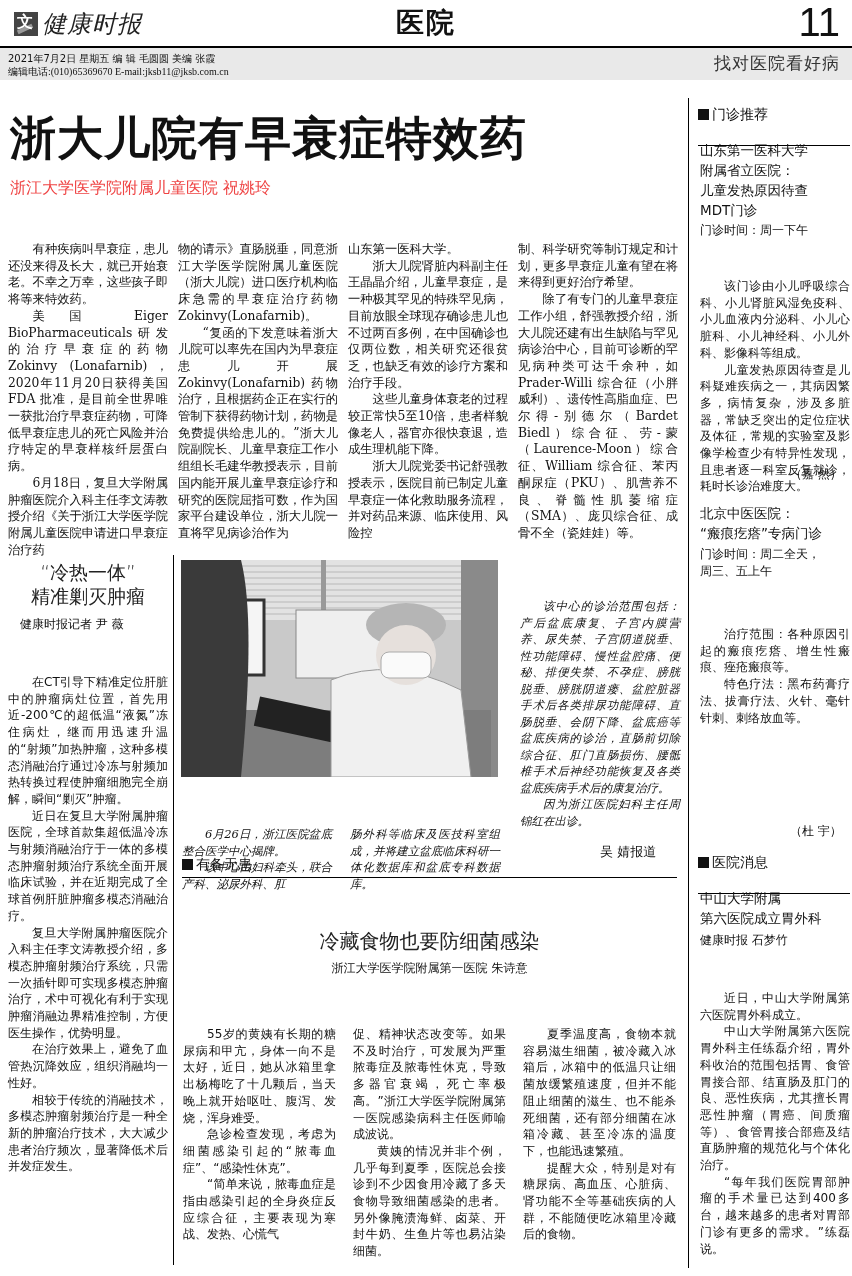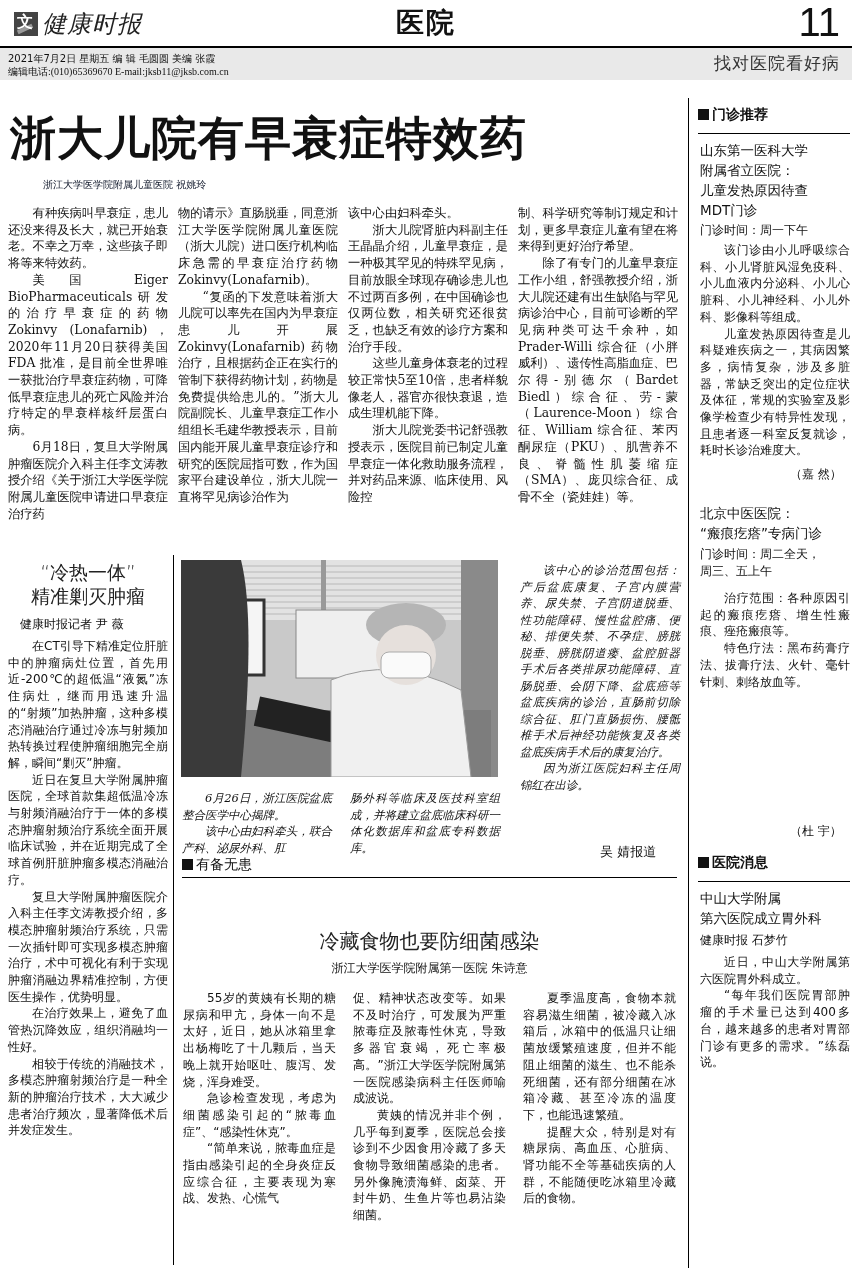--- a/index.html
+++ b/index.html
@@ -16,33 +16,33 @@
   .section-title { left: 396px; top: 4px; font-family: "DejaVu Serif", serif; font-size: 28px; font-weight: bold; letter-spacing: 2px; }
   .page-num { right: 12px; top: 0px; font-size: 40px; font-weight: 300; font-family: "Liberation Sans", sans-serif; }
   .mast-line { left: 0; top: 46px; width: 852px; height: 2px; background: #000; }
   .info-bar { left: 0; top: 48px; width: 852px; height: 32px; background: #e9e9e9; }
   .info-line1 { left: 8px; top: 52px; font-size: 10px; }
   .info-line2 { left: 8px; top: 65px; font-size: 10px; font-family: Liberation Serif, serif; }
   .slogan { right: 12px; top: 52px; font-size: 17px; color: #333; letter-spacing: 1px; }
 
   
   .headline { left: 10px; top: 108px; font-family: "DejaVu Serif", serif; font-size: 46px; font-weight: bold; letter-spacing: 1px; }
-  .byline { font-size: 10px; color: #0f172a; margin-left: 33px; }
-
-  
-  .col { font-family: "DejaVu Serif", serif; font-size: 12.3px; line-height: 16.7px; text-align: justify; color: #111; }
+  .byline { font-size: 16px; color: #ef4444; }
+
+  
+  .col { font-family: "DejaVu Serif", serif; font-size: 12.3px; line-height: 16.7px; text-align: justify; color: #111; margin-top: 36px; }
   .col p { text-indent: 2em; }
   .col p.noind { text-indent: 0; }
   .sans { font-family: "DejaVu Sans", sans-serif; }
   .kai { font-family: "DejaVu Serif", serif; font-style: italic; }
 
   .vline { width: 1px; background: #000; }
 
   
-  .side-head { font-size: 14px; font-weight: bold; padding-bottom: 9px; border-bottom: 1.5px solid #000; width: 152px; }
+  .side-head { font-size: 14px; font-weight: normal; padding-bottom: 21px; border-bottom: 1.5px solid #000; width: 152px; }
   .side-head .sq { display: inline-block; width: 11px; height: 11px; background: #111; margin-right: 3px; vertical-align: -1px; }
   .side-title { font-size: 13.5px; line-height: 20px; font-weight: 500; }
   .side-meta { font-size: 12px; }
 
   .photo { left: 181px; top: 560px; width: 317px; height: 217px; overflow: hidden; background: #bdbdbd; }
   .sub-head { font-size: 12px; color: #111; }
   .h2 { font-family: "DejaVu Sans", sans-serif; font-size: 19px; font-weight: 300; color: #222; text-align: center; }
 </style>
 </head>
 <body>
@@ -65,21 +65,21 @@
 <div class="abs col" style="left:8px; top:205px; width:160px;">
   <p>有种疾病叫早衰症，患儿还没来得及长大，就已开始衰老。不幸之万幸，这些孩子即将等来特效药。</p>
   <p>美国 Eiger BioPharmaceuticals研发的治疗早衰症的药物 Zokinvy (Lonafarnib)，2020年11月20日获得美国 FDA 批准，是目前全世界唯一获批治疗早衰症药物，可降低早衰症患儿的死亡风险并治疗特定的早衰样核纤层蛋白病。</p>
   <p>6月18日，复旦大学附属肿瘤医院介入科主任李文涛教授介绍《关于浙江大学医学院附属儿童医院申请进口早衰症治疗药</p>
 </div>
 <div class="abs col" style="left:178px; top:205px; width:160px;">
   <p class="noind">物的请示》直肠脱垂，同意浙江大学医学院附属儿童医院（浙大儿院）进口医疗机构临床急需的早衰症治疗药物 Zokinvy(Lonafarnib)。</p>
   <p>“复函的下发意味着浙大儿院可以率先在国内为早衰症患儿开展 Zokinvy(Lonafarnib) 药物治疗，且根据药企正在实行的管制下获得药物计划，药物是免费提供给患儿的。”浙大儿院副院长、儿童早衰症工作小组组长毛建华教授表示，目前国内能开展儿童早衰症诊疗和研究的医院屈指可数，作为国家平台建设单位，浙大儿院一直将罕见病诊治作为</p>
 </div>
 <div class="abs col" style="left:348px; top:205px; width:160px;">
-  <p class="noind">该中心由妇科牵头。</p>
+  <p class="noind">山东第一医科大学。</p>
   <p>浙大儿院肾脏内科副主任王晶晶介绍，儿童早衰症，是一种极其罕见的特殊罕见病，目前放眼全球现存确诊患儿也不过两百多例，在中国确诊也仅两位数，相关研究还很贫乏，也缺乏有效的诊疗方案和治疗手段。</p>
   <p>这些儿童身体衰老的过程较正常快5至10倍，患者样貌像老人，器官亦很快衰退，造成生理机能下降。</p>
   <p>浙大儿院党委书记舒强教授表示，医院目前已制定儿童早衰症一体化救助服务流程，并对药品来源、临床使用、风险控</p>
 </div>
 <div class="abs col" style="left:518px; top:205px; width:160px;">
   <p class="noind">制、科学研究等制订规定和计划，更多早衰症儿童有望在将来得到更好治疗希望。</p>
   <p>除了有专门的儿童早衰症工作小组，舒强教授介绍，浙大儿院还建有出生缺陷与罕见病诊治中心，目前可诊断的罕见病种类可达千余种，如 Prader-Willi 综合征（小胖威利）、遗传性高脂血症、巴尔得-别德尔（Bardet Biedl）综合征、劳-蒙（Laurence-Moon）综合征、William 综合征、苯丙酮尿症（PKU）、肌营养不良、脊髓性肌萎缩症（SMA）、庞贝综合征、成骨不全（瓷娃娃）等。</p>
 </div>
 
 <div class="abs vline" style="left:688px; top:98px; height:1170px;"></div>
@@ -190,14 +190,15 @@
 <div class="abs side-head" style="left:698px; top:854px;">
   <span class="sq"></span><span>医院消息</span>
 </div>
 <div class="abs side-title" style="left:700px; top:888px; width:150px;">
   <div>中山大学附属</div>
   <div>第六医院成立胃外科</div>
 </div>
 <div class="abs side-meta" style="left:700px; top:932px;">健康时报   石梦竹</div>
 <div class="abs col sans" style="left:700px; top:954px; width:150px; font-size:12px;">
   <p>近日，中山大学附属第六医院胃外科成立。</p>
+  <p>中山大学附属第六医院胃外科主任练磊介绍，胃外科收治的范围包括胃、食管胃接合部、结直肠及肛门的良、恶性疾病，尤其擅长胃恶性肿瘤（胃癌、间质瘤等）、食管胃接合部癌及结直肠肿瘤的规范化与个体化治疗。</p>
   <p>“每年我们医院胃部肿瘤的手术量已达到400多台，越来越多的患者对胃部门诊有更多的需求。”练磊说。</p>
 </div>
 
 </body></html>

